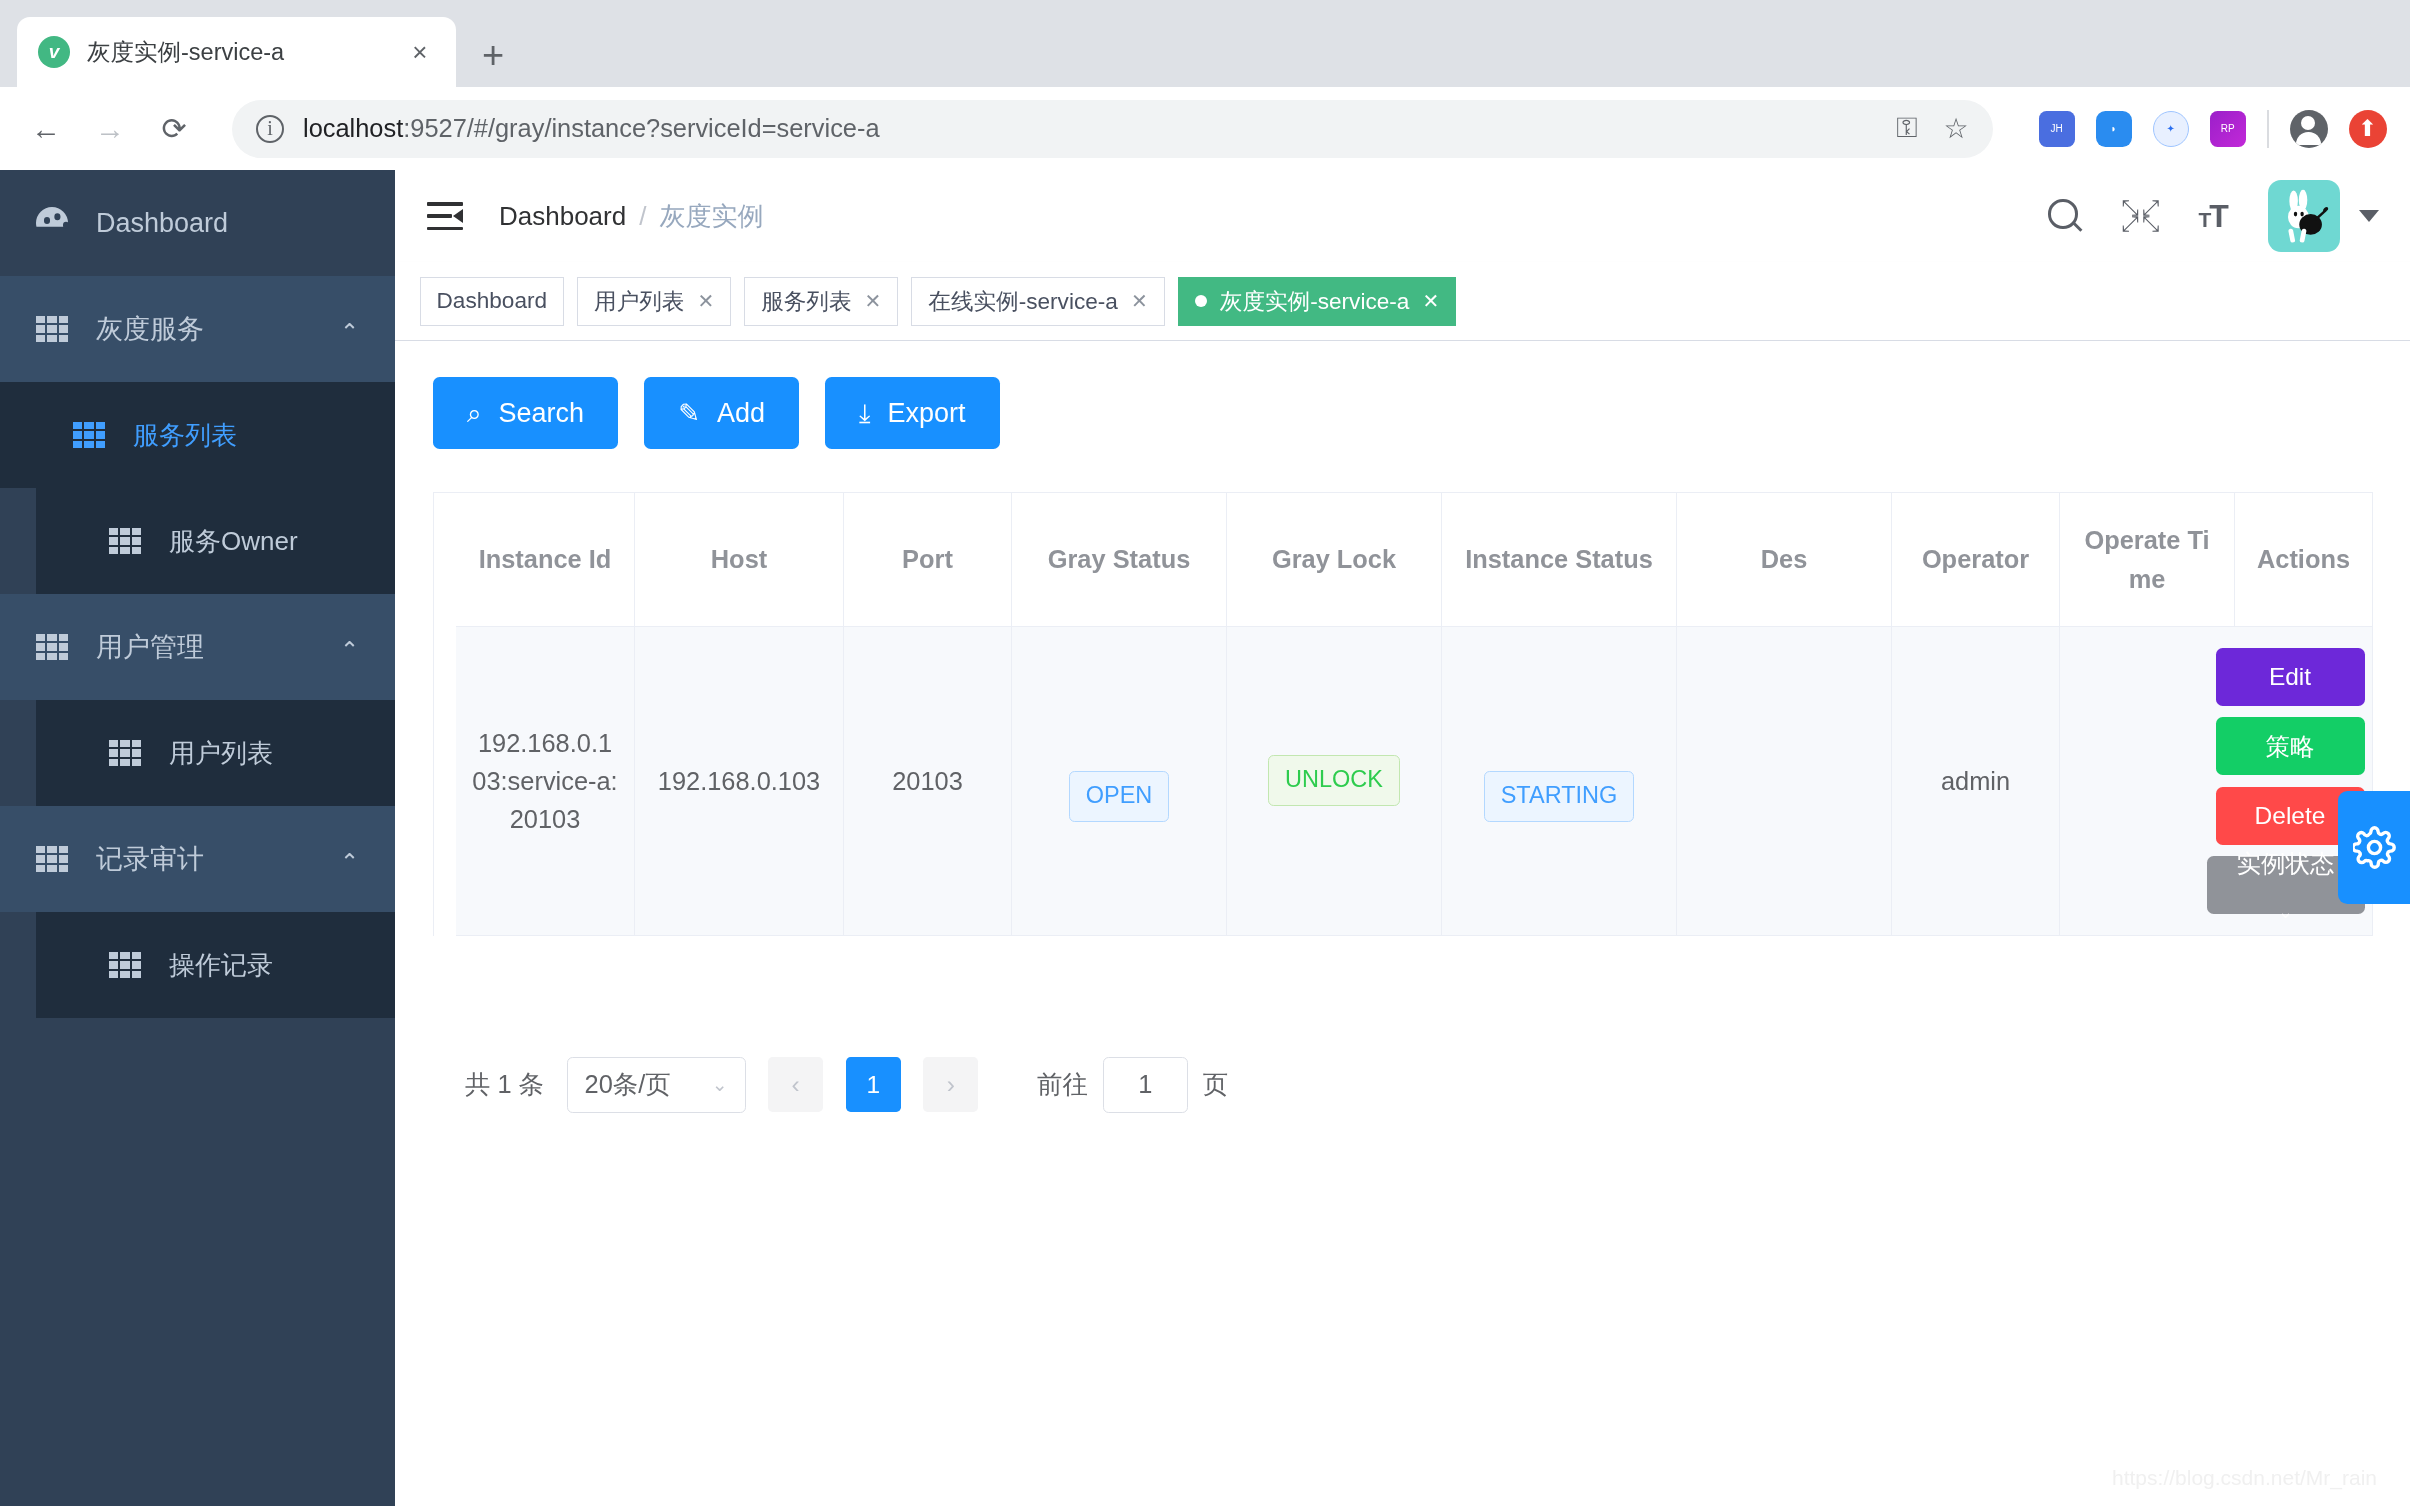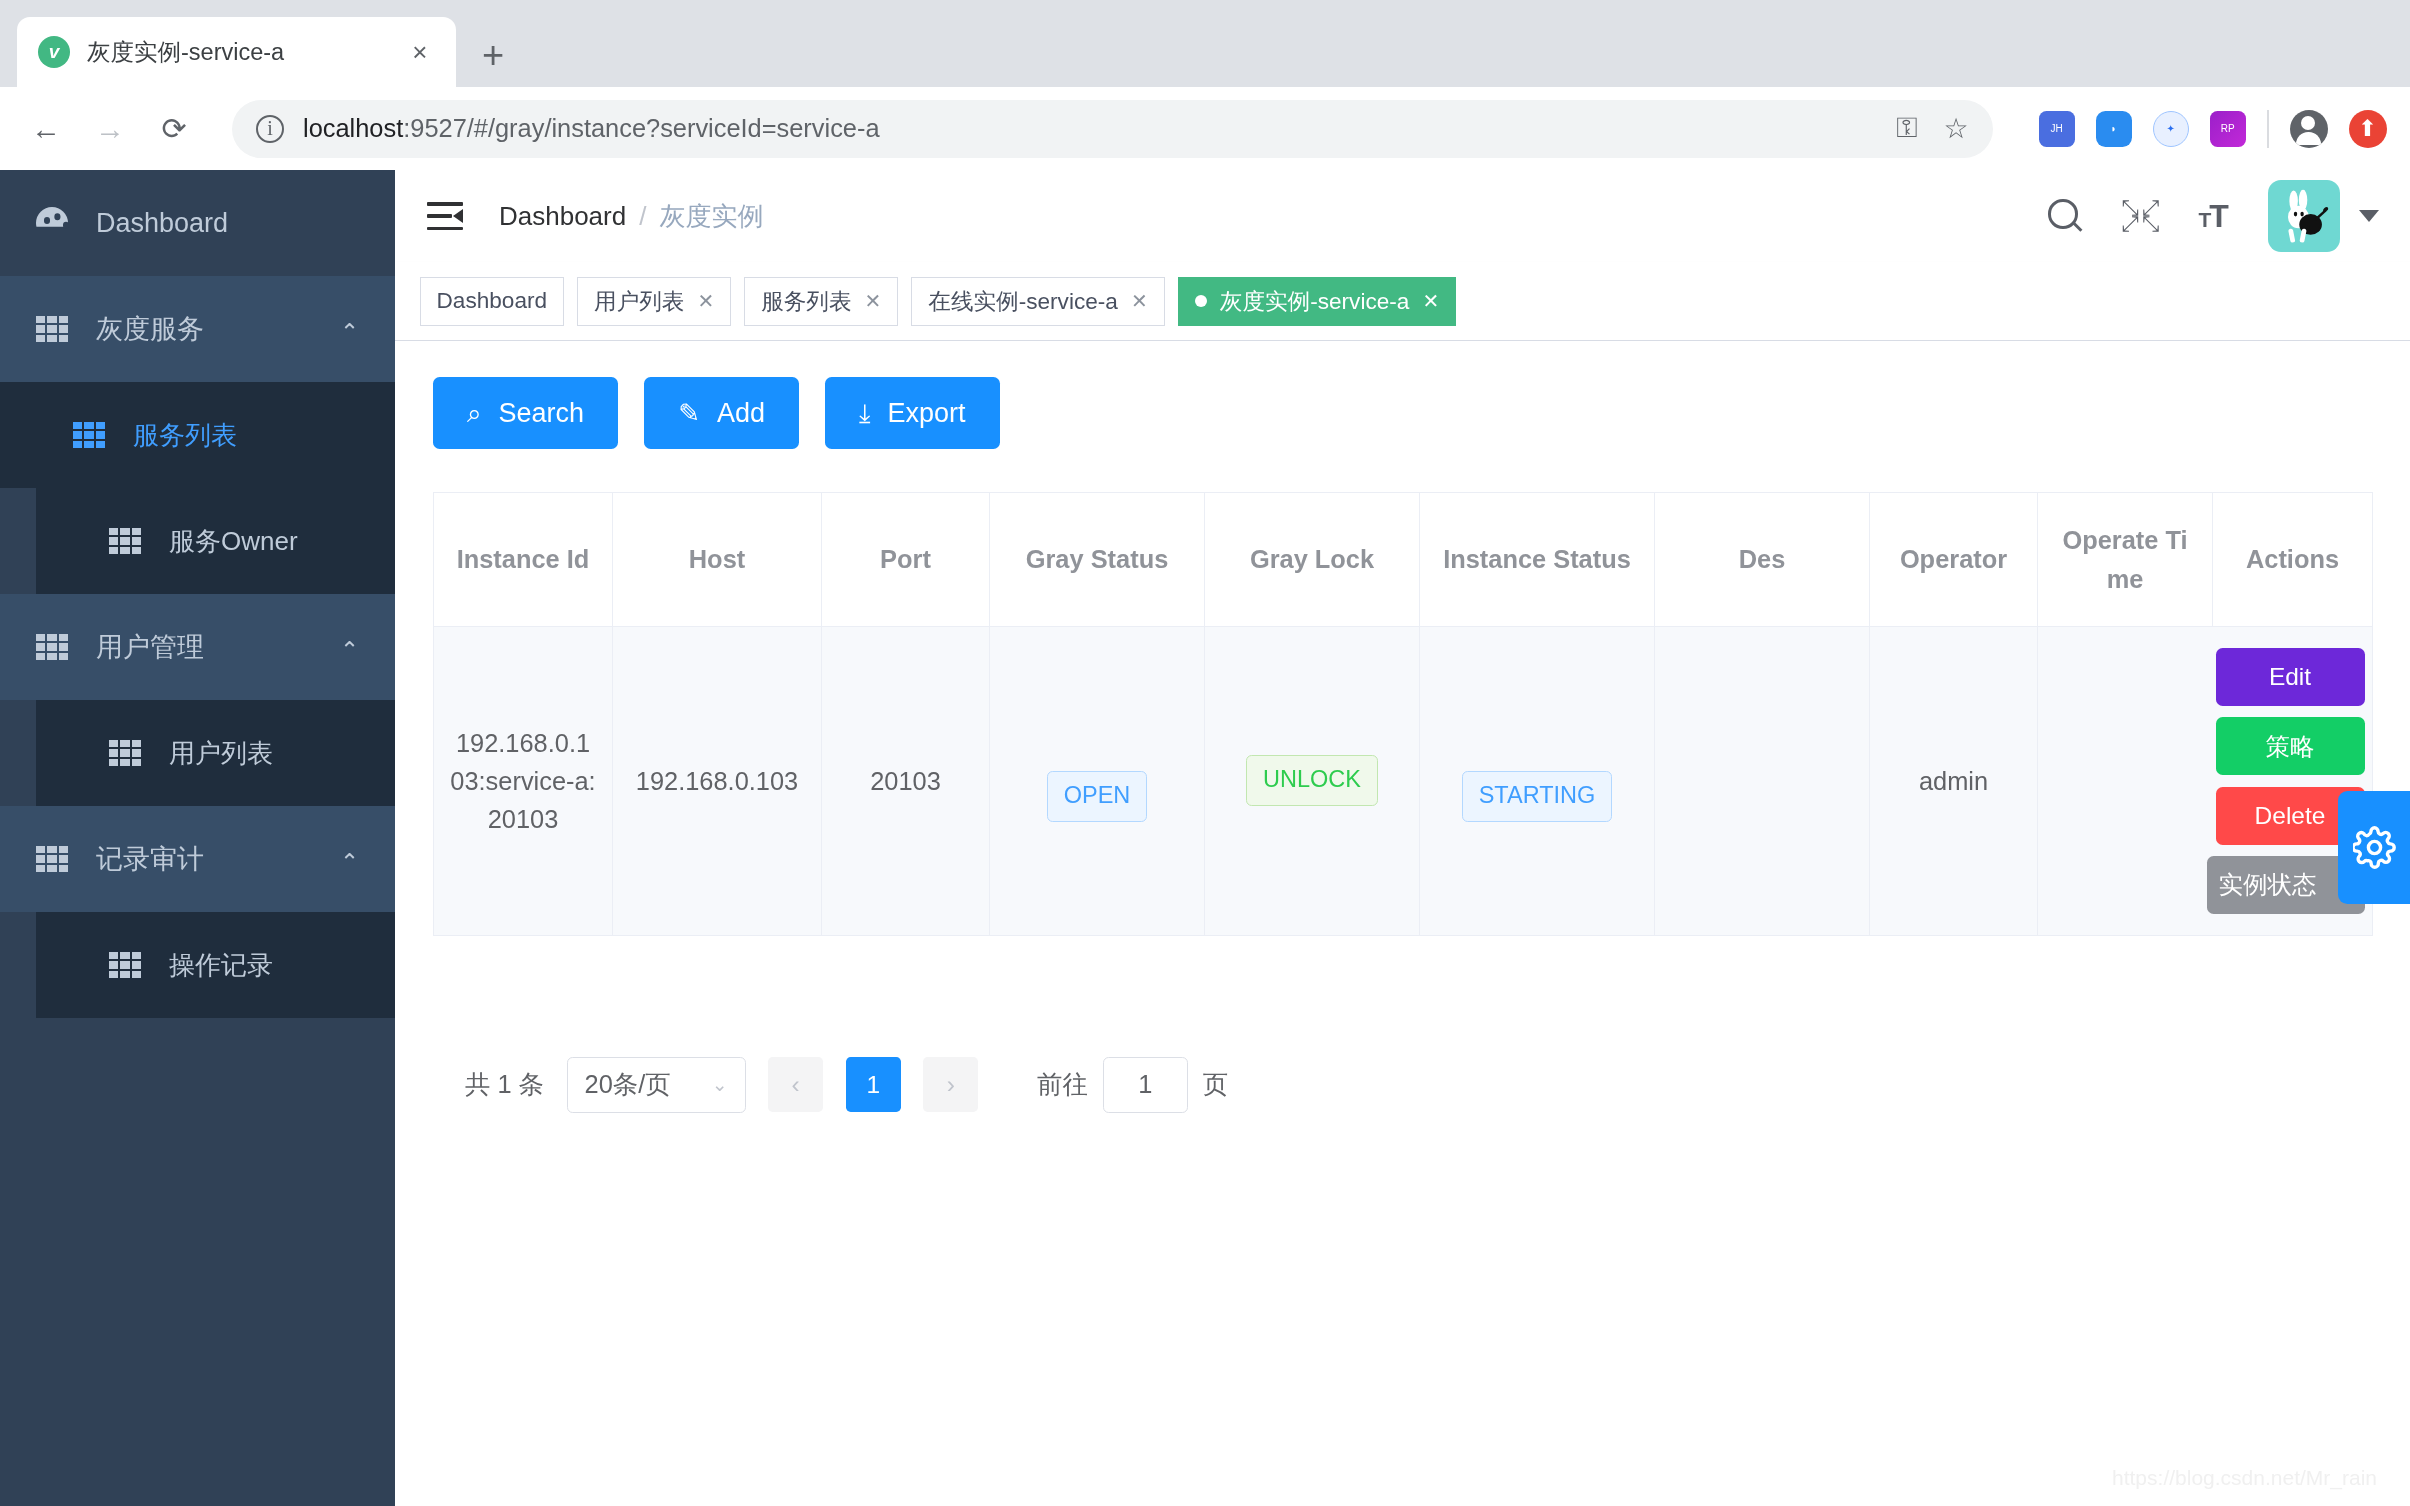--- a/index.html
+++ b/index.html
@@ -187,21 +187,21 @@
   .content { flex:1; padding:36px 38px; overflow:hidden; position:relative; background:#fff; }
   .btn-row { display:flex; gap:26px; margin-bottom:43px; }
   .btn {
     height:72px; border-radius:6.6px; background:#1890ff; color:#fff;
     display:flex; align-items:center; justify-content:center; gap:17px;
     font-size:27px; padding:0 34px; border:none;
   }
   .btn .ic { font-size:26px; display:flex; align-items:center; }
 
   
-  .table { width:100%; border:0.9px solid #ebeef5; border-bottom:none; }
+  .table { width:100%; border:0.9px solid #ebeef5; border-bottom:none;padding-left:22px; }
   .trow { display:flex; }
   .thead .tcell {
     background:#fff; color:#909399; font-weight:bold; font-size:25.4px;
     border-bottom:0.9px solid #ebeef5;
   }
   .tbody .tcell { background:#f7f9fc; border-bottom:0.9px solid #ebeef5; font-size:25.4px; color:#606266; }
   .tcell {
     border-right:0.9px solid #ebeef5; padding:21px 15px;
     display:flex; align-items:center; justify-content:center; text-align:center;
     word-break:break-all; line-height:1.5;
@@ -222,21 +222,21 @@
 
   .actions-cell { flex-direction:column; gap:11.3px; align-items:flex-end; padding-right:7.5px; }
   .abtn {
     width:149px; height:58px; border-radius:6.6px; color:#fff; font-size:24.5px;
     display:flex; align-items:center; justify-content:center; border:none;
   }
   .abtn.edit { background:#6d28d9; }
   .abtn.policy { background:#13ce66; }
   .abtn.del { background:#ff4949; }
   .abtn.state {
-    background:#909399; width:158px; gap:21px;
+    background:#909399; width:158px; gap:21px;flex-direction:column;
   }
   .abtn.state .cv { font-size:18px; }
 
   
   .pager {
     display:flex; align-items:center; gap:22.6px; margin-top:121px;
     padding-left:32px; font-size:25.4px; color:#606266;
   }
   .pg-sel {
     width:179px; height:56px; border:0.9px solid #dcdfe6; border-radius:5.6px;

